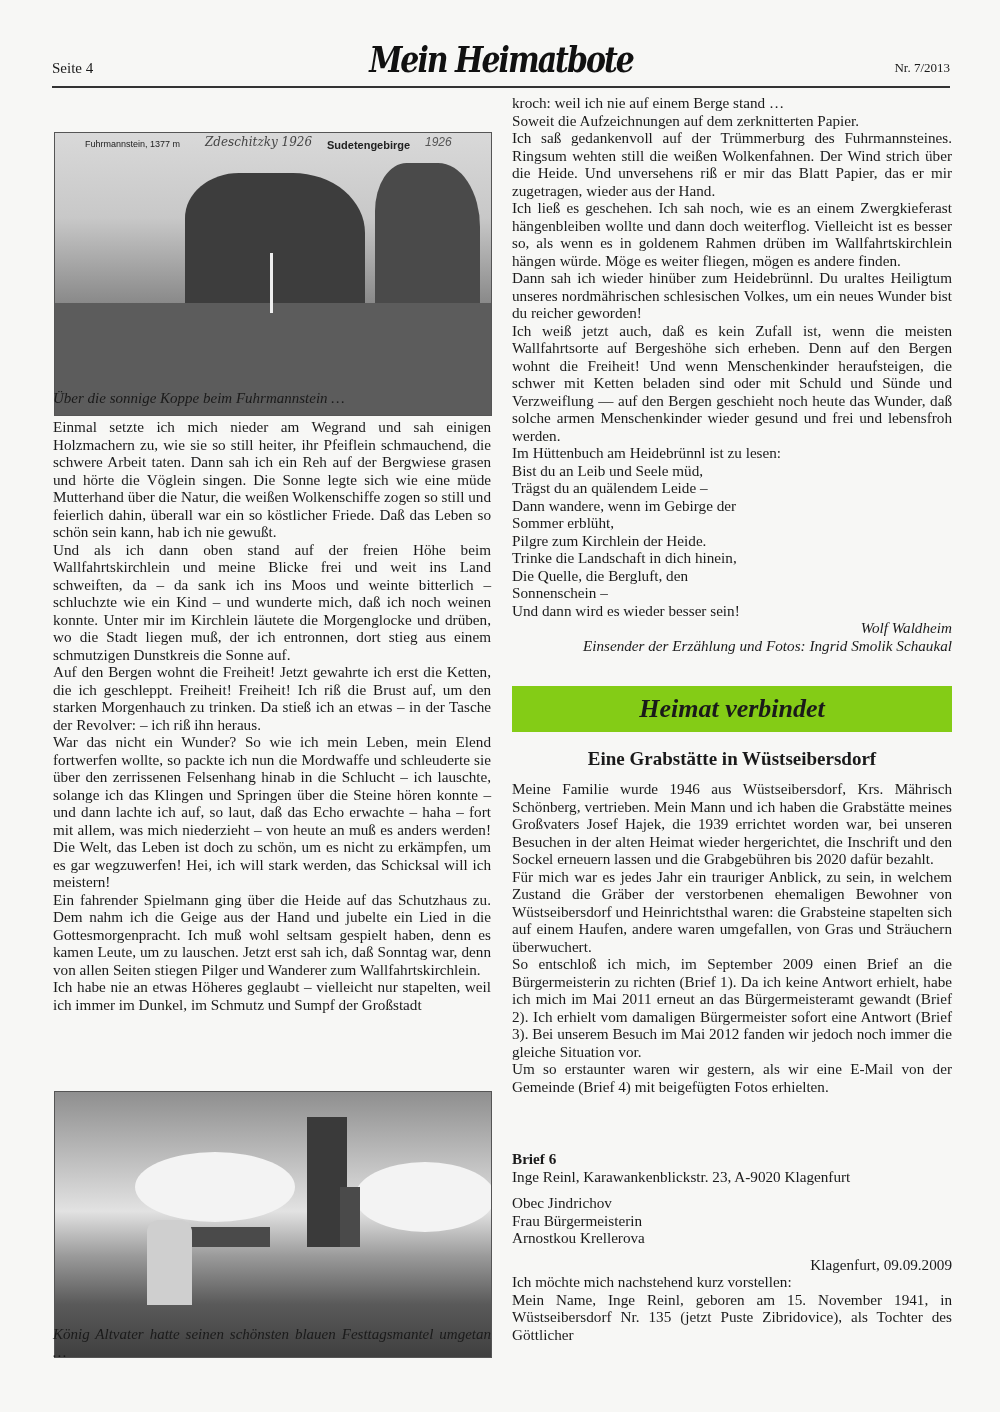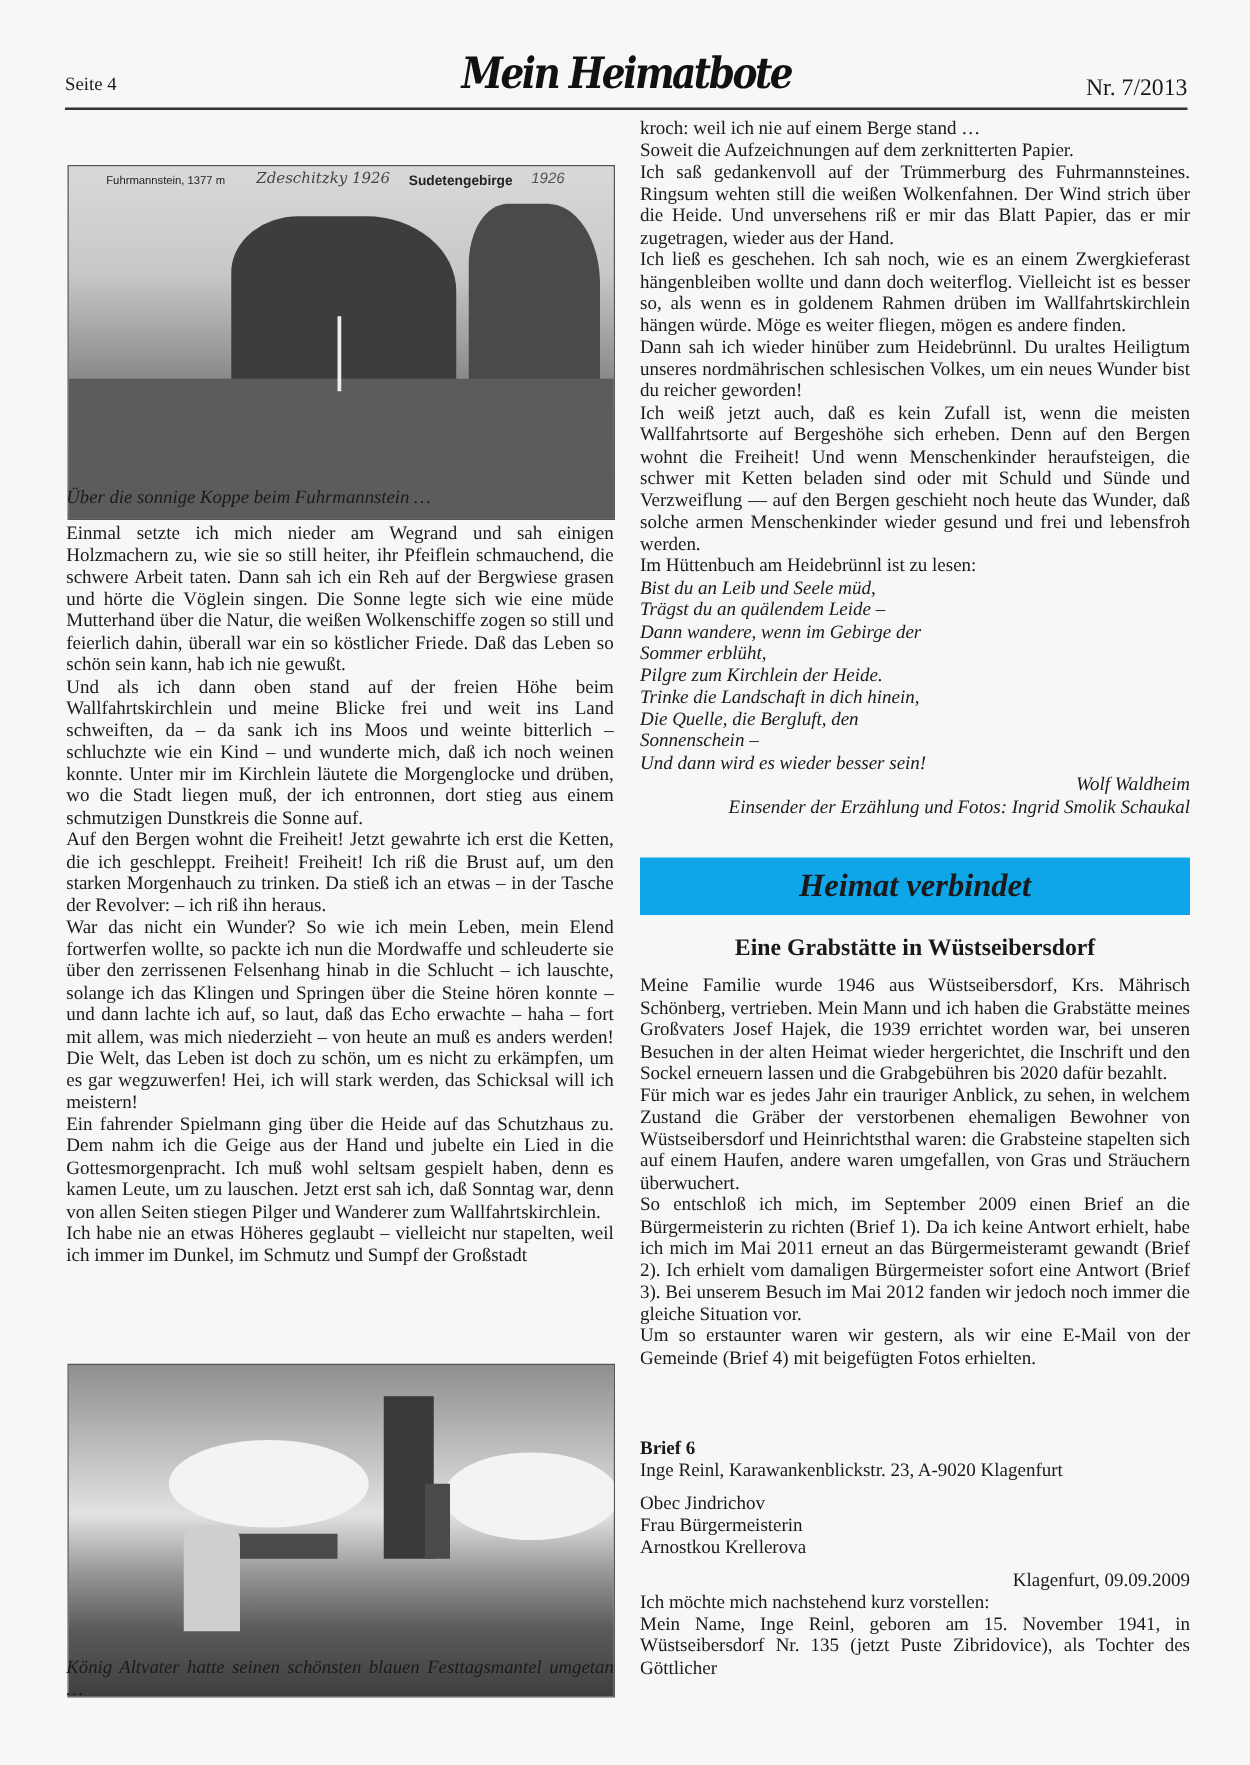--- a/index.html
+++ b/index.html
@@ -1,35 +1,35 @@
 <!DOCTYPE html>
 <html><head>
 <meta charset="utf-8">
 <style>
   html,body{margin:0;padding:0;}
   body{width:1000px;height:1412px;background:#f7f7f5;position:relative;overflow:hidden;font-family:"Liberation Serif","DejaVu Serif",serif;color:#1a1a1a;}
   .header{position:absolute;left:52px;top:40px;width:898px;height:40px;}
   .page-num{position:absolute;left:0;top:20px;font-size:15px;}
-  .issue{position:absolute;right:0;top:20px;font-size:19px;}
+  .issue{position:absolute;right:0;top:20px;font-size:13px;}
   .masthead{position:absolute;left:0;right:0;top:2px;text-align:center;font-family:"DejaVu Serif",serif;font-weight:bold;font-style:italic;font-size:30px;letter-spacing:-2px;color:#111;transform:scaleY(1.15);}
   .rule{position:absolute;left:52px;top:86px;width:898px;height:2px;background:#333;}
   .col{position:absolute;font-size:15.2px;line-height:17.5px;text-align:justify;}
   .col-left{left:53px;width:438px;}
   .col-right{left:512px;width:440px;}
   .col p{margin:0;}
   .photo{position:absolute;border:1px solid #555;overflow:hidden;margin-top:36px;}
   .photo1{left:54px;top:96px;width:436px;height:282px;background:linear-gradient(180deg,#d9d9d9 0%,#c8c8c8 30%,#8a8a8a 60%,#4a4a4a 100%);}
   .photo2{left:54px;top:1055px;width:436px;height:265px;background:linear-gradient(180deg,#8f8f8f 0%,#bdbdbd 25%,#e2e2e2 45%,#9a9a9a 62%,#5a5a5a 80%,#3f3f3f 100%);}
   .photo-label{position:absolute;top:6px;font-size:9px;font-family:"Liberation Sans",sans-serif;color:#222;}
   .rock{position:absolute;background:#3d3d3d;border-radius:30% 40% 10% 10%;}
   .cap{position:absolute;font-style:italic;font-size:15px;line-height:17.5px;}
-  .banner{position:absolute;left:512px;top:686px;width:440px;height:46px;background:#0ea5e9;text-align:center;}
+  .banner{position:absolute;left:512px;top:686px;width:440px;height:46px;background:#84cc16;text-align:center;}
   .banner span{font-style:italic;font-weight:bold;font-size:26px;line-height:46px;}
   .subhead{position:absolute;left:512px;top:748px;width:440px;text-align:center;font-weight:bold;font-size:19px;}
-  .poem{font-style:italic;text-align:left;}
+  .poem{text-align:left;}
   .right-align{text-align:right;font-style:italic;}
   .bold{font-weight:bold;}
   .tower{position:absolute;background:#3a3a3a;}
   .cloud{position:absolute;background:#f3f3f3;border-radius:50%;}
 </style>
 </head>
 <body>
 
 <div class="header">
   <div class="page-num">Seite 4</div>
@@ -92,21 +92,21 @@
   <div class="right-align">Einsender der Erzählung und Fotos: Ingrid Smolik Schaukal</div>
 </div>
 
 <div class="banner">
   <span>Heimat verbindet</span>
 </div>
 <div class="subhead">Eine Grabstätte in Wüstseibersdorf</div>
 
 <div class="col col-right" style="top:780px;">
   <p>Meine Familie wurde 1946 aus Wüstseibersdorf, Krs. Mährisch Schönberg, vertrieben. Mein Mann und ich haben die Grabstätte meines Großvaters Josef Hajek, die 1939 errichtet worden war, bei unseren Besuchen in der alten Heimat wieder hergerichtet, die Inschrift und den Sockel erneuern lassen und die Grabgebühren bis 2020 dafür bezahlt.</p>
-  <p>Für mich war es jedes Jahr ein trauriger Anblick, zu sehen, in welchem Zustand die Gräber der verstorbenen ehemaligen Bewohner von Wüstseibersdorf und Heinrichtsthal waren: die Grabsteine stapelten sich auf einem Haufen, andere waren umgefallen, von Gras und Sträuchern überwuchert.</p>
+  <p>Für mich war es jedes Jahr ein trauriger Anblick, zu sein, in welchem Zustand die Gräber der verstorbenen ehemaligen Bewohner von Wüstseibersdorf und Heinrichtsthal waren: die Grabsteine stapelten sich auf einem Haufen, andere waren umgefallen, von Gras und Sträuchern überwuchert.</p>
   <p>So entschloß ich mich, im September 2009 einen Brief an die Bürgermeisterin zu richten (Brief 1). Da ich keine Antwort erhielt, habe ich mich im Mai 2011 erneut an das Bürgermeisteramt gewandt (Brief 2). Ich erhielt vom damaligen Bürgermeister sofort eine Antwort (Brief 3). Bei unserem Besuch im Mai 2012 fanden wir jedoch noch immer die gleiche Situation vor.</p>
   <p>Um so erstaunter waren wir gestern, als wir eine E-Mail von der Gemeinde (Brief 4) mit beigefügten Fotos erhielten.</p>
 </div>
 
 <div class="col col-right" style="top:1150px;text-align:left;">
   <div class="bold">Brief 6</div>
   <div>Inge Reinl, Karawankenblickstr. 23, A-9020 Klagenfurt</div>
   <div style="height:9px;"></div>
   <div>Obec Jindrichov</div>
   <div>Frau Bürgermeisterin</div>

